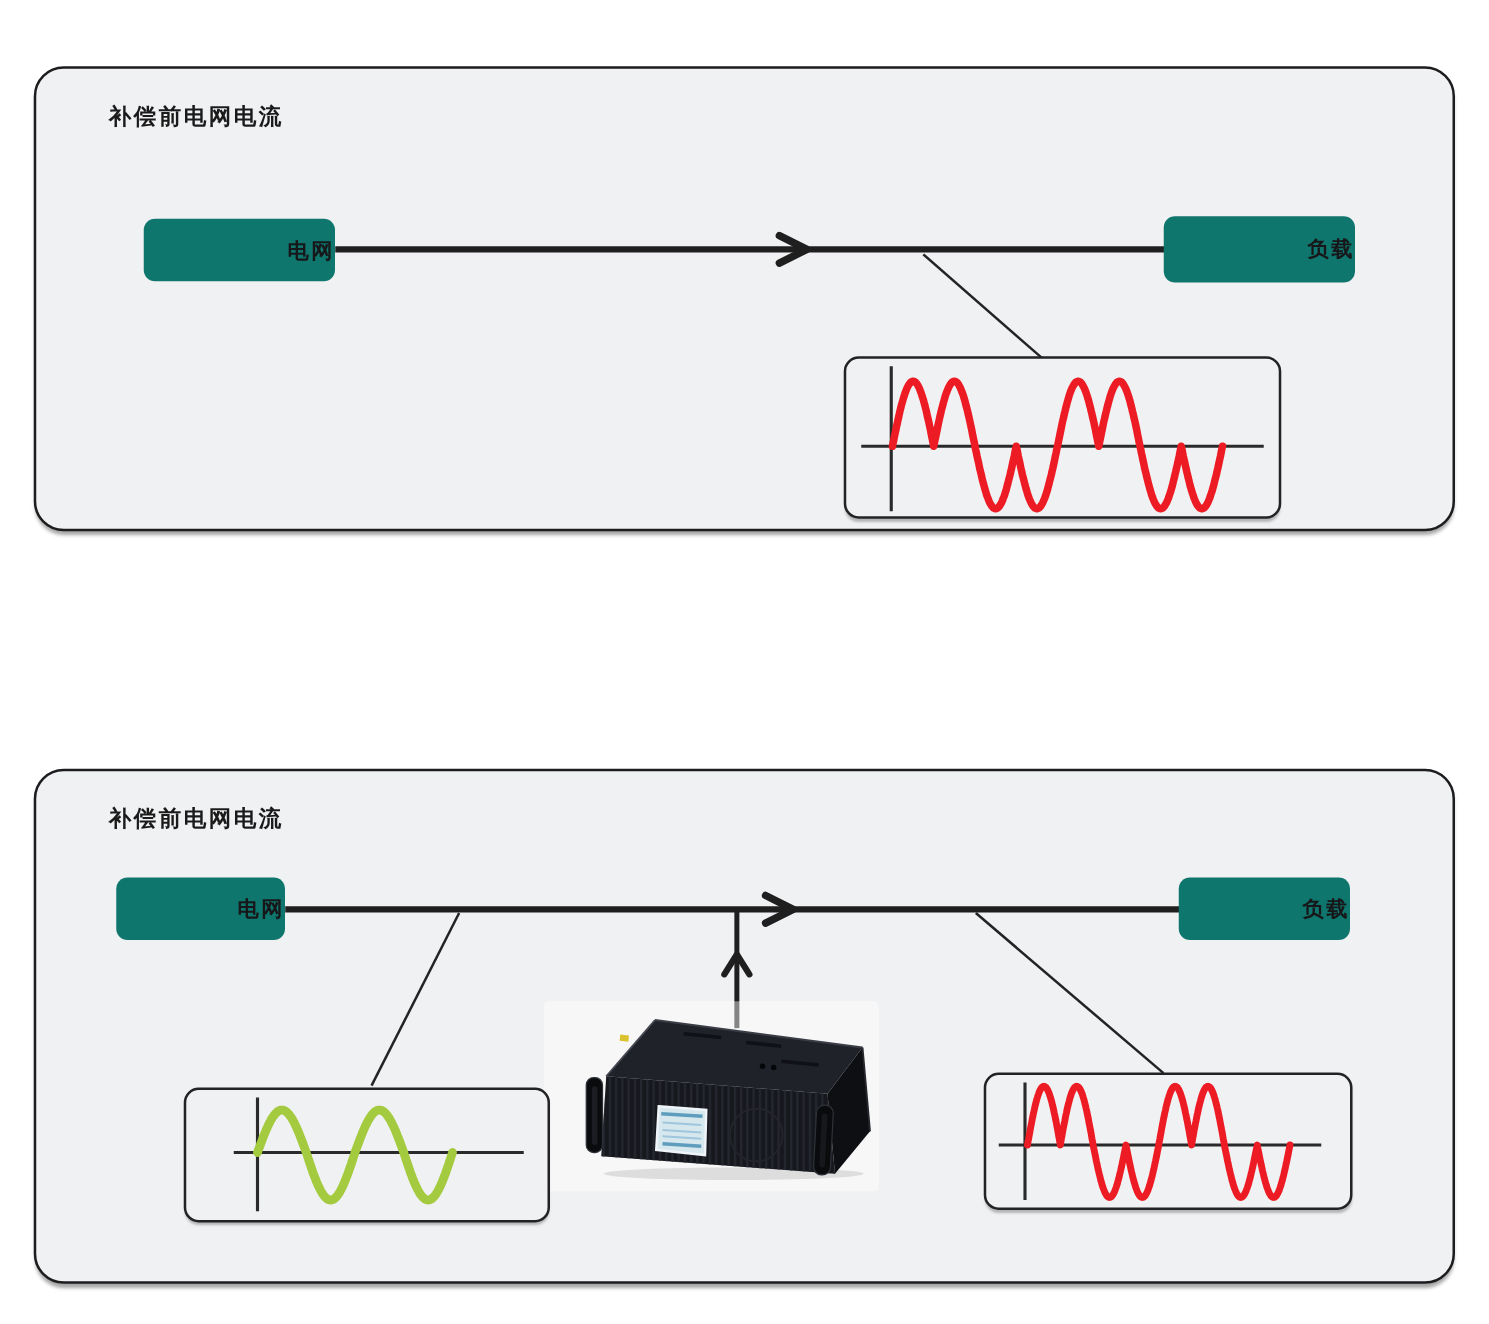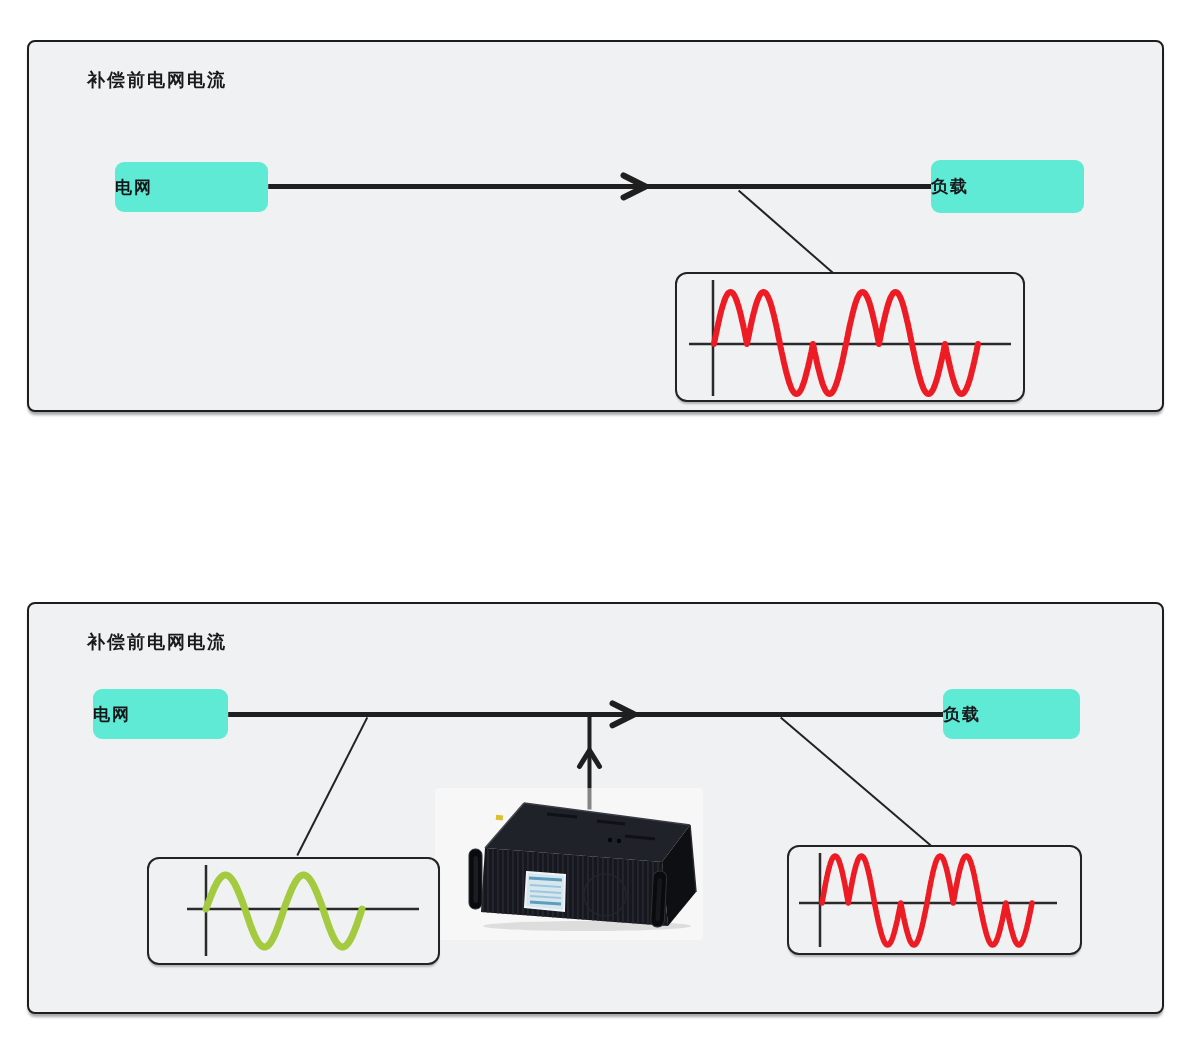--- a/index.html
+++ b/index.html
@@ -2,33 +2,34 @@
 <html><head>
 <meta charset="utf-8">
 <style>
   html,body{margin:0;padding:0;}
   body{
     width:1191px;height:1059px;position:relative;background:#ffffff;
     font-family:"Liberation Sans","DejaVu Sans",sans-serif;overflow:hidden;
   }
   .panel{
     position:absolute;left:27px;width:1137px;box-sizing:border-box;
-    background:#f0f1f3;border:2.5px solid #1d1d1f;border-radius:8px;
+    background:#f0f1f3;border:2.5px solid #1d1d1f;border-radius:24px;
     box-shadow:0 4px 3px -1px rgba(0,0,0,0.35);
+    margin-top:13px;
   }
   #panel-before{top:40px;height:372px;}
   #panel-after{top:602px;height:412px;}
   .panel-title{
     position:absolute;left:58px;top:26px;font-size:18px;font-weight:bold;
     color:#1a1a1a;letter-spacing:2px;white-space:nowrap;
   }
   .layer{position:absolute;left:0;top:0;width:100%;height:100%;pointer-events:none;}
   .node{
-    position:absolute;background:#5eead4;border-radius:9px;
-    display:flex;align-items:center;justify-content:flex-start;
+    position:absolute;background:#0f766e;border-radius:9px;
+    display:flex;align-items:center;justify-content:flex-end;
     font-size:17px;font-weight:bold;color:#17171a;letter-spacing:2px;
   }
   .wavebox{
     position:absolute;box-sizing:border-box;background:#f0f1f3;
     border:2px solid #232326;border-radius:12px;
     box-shadow:0 3px 2px -1px rgba(0,0,0,0.25);overflow:hidden;
   }
   .wavebox svg{display:block;}
   .device{position:absolute;}
   .photo-bg{

